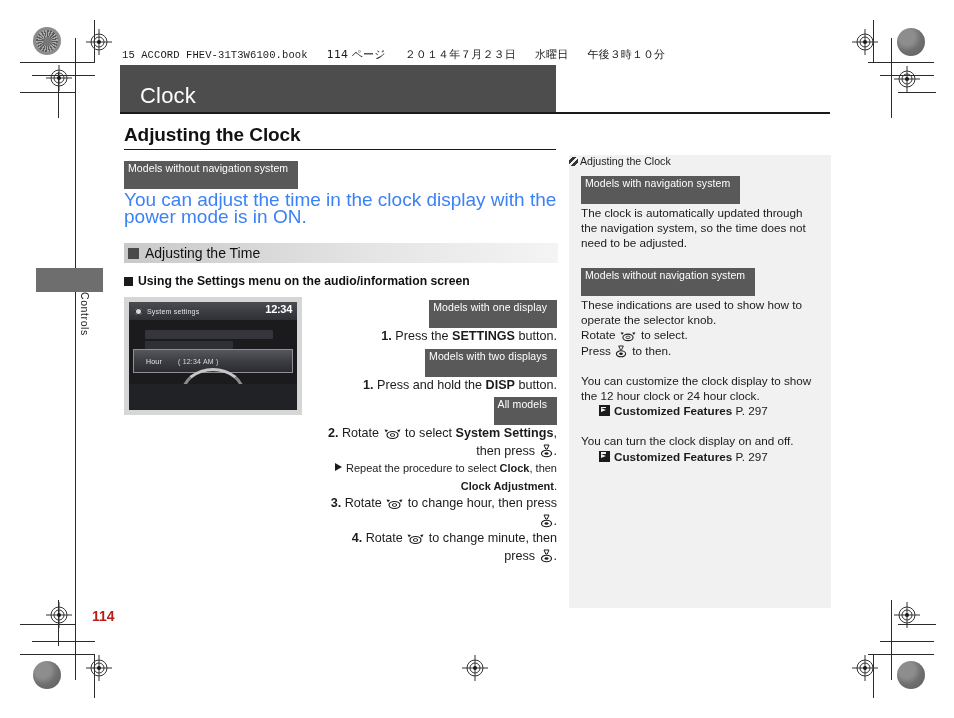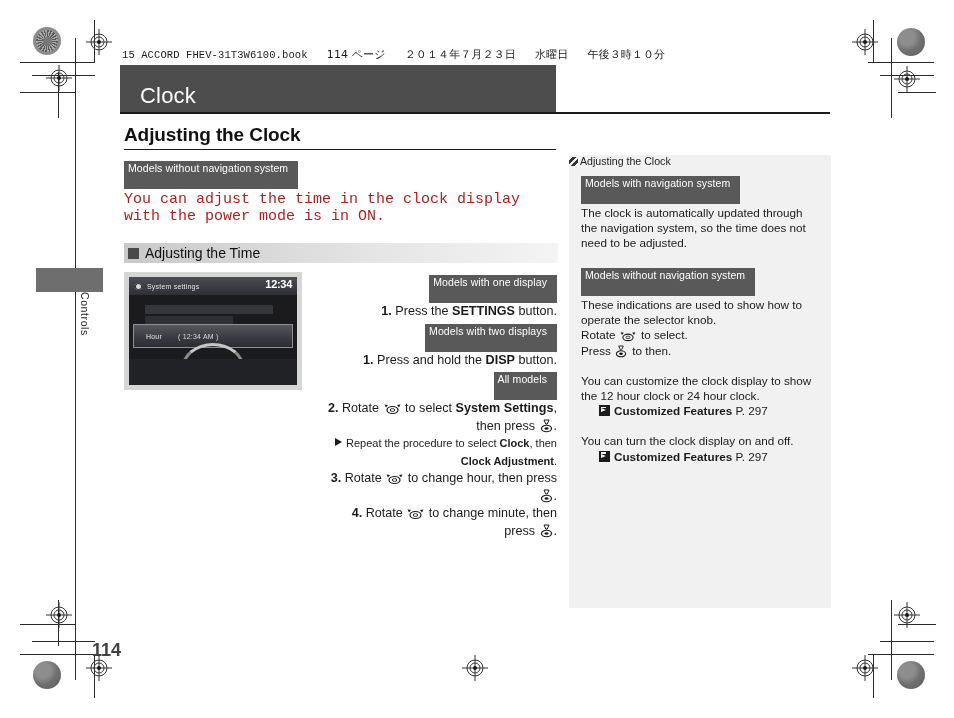--- a/index.html
+++ b/index.html
@@ -168,25 +168,24 @@
     display: inline-block;
     background: #595959;
     color: #ffffff;
     font-size: 10.5px;
     line-height: 13px;
     padding: 1px 10px 14px 4px;
     letter-spacing: 0.1px;
     white-space: nowrap;
   }
   .body-text {
-    font-size: 15px;
+    font-size: 19px;
     line-height: 17px;
-    color: #b91c1c;
+    color: #3b82f6;
     margin: 2px 0 0 0;
-    font-family: Liberation Mono, monospace;
   }
   .section-band {
     position: relative;
     width: 434px;
     height: 20px;
     margin-top: 18px;
     background: linear-gradient(to right, #c9c9c9 0%, #e6e6e6 60%, #f4f4f4 100%);
     display: flex;
     align-items: center;
   }
@@ -435,24 +434,23 @@
     left: 2px; top: 1.5px;
     width: 5px; height: 1.5px;
     background: #f1f1f1;
   }
 
   
   .page-num {
     position: absolute;
     left: 92px;
     top: 608px;
-    font-size: 18px;
+    font-size: 14px;
     font-weight: bold;
-    color: #404040;
-    margin-top: 32px;
+    color: #b91c1c;
   }
 </style>
 </head>
 <body>
 
 <div id="page">
 
   <div>
     <div class="crop-line" style="left:20px;  top:62px;  width:75px;  height:1px;"></div>
     <div class="crop-line" style="left:94px;  top:20px;  width:1px;   height:43px;"></div>
@@ -582,20 +580,24 @@
     <div class="h1-rule"></div>
 
     <div class="tag">Models without navigation system</div>
     <p class="body-text">You can adjust the time in the clock display with the power mode is in ON.</p>
 
     <div class="section-band">
       <span class="sq"></span>
       <span class="label">Adjusting the Time</span>
     </div>
 
+    <div class="subsection">
+      <span class="sq"></span>
+      <span class="label">Using the Settings menu on the audio/information screen</span>
+    </div>
 
     <div class="fig-row">
 
       <div class="figure">
         <div class="screen">
           <div class="screen-topbar">
             <span class="gear"></span>
             <span class="ttl">System settings</span>
           </div>
           <div class="screen-clock">12:34</div>

